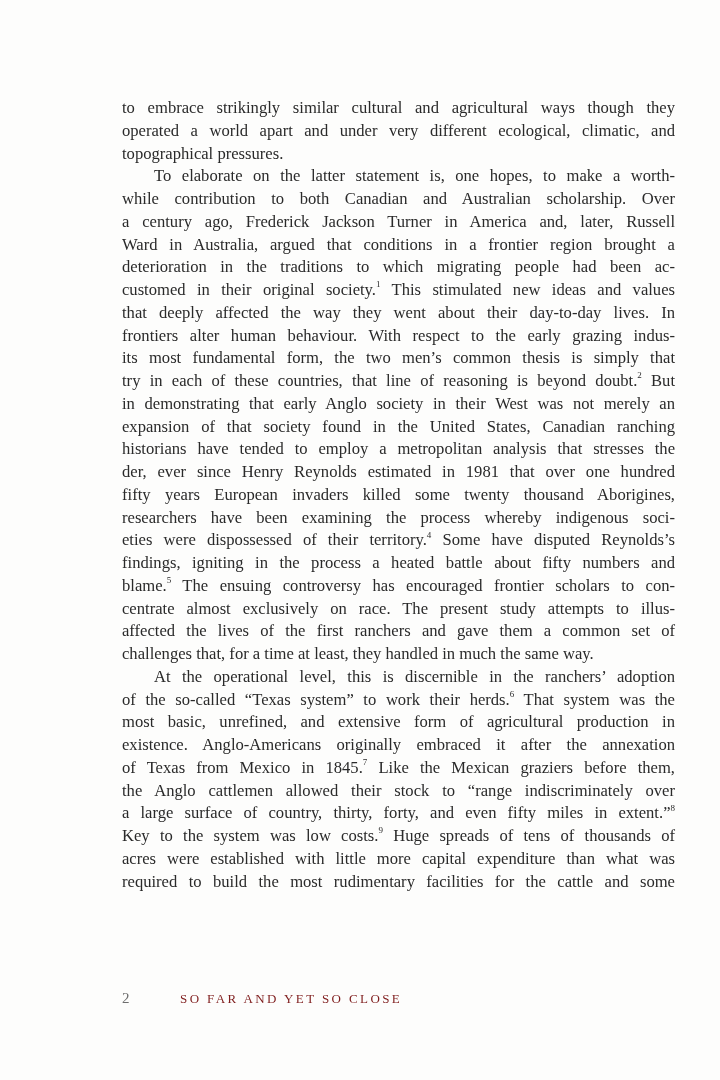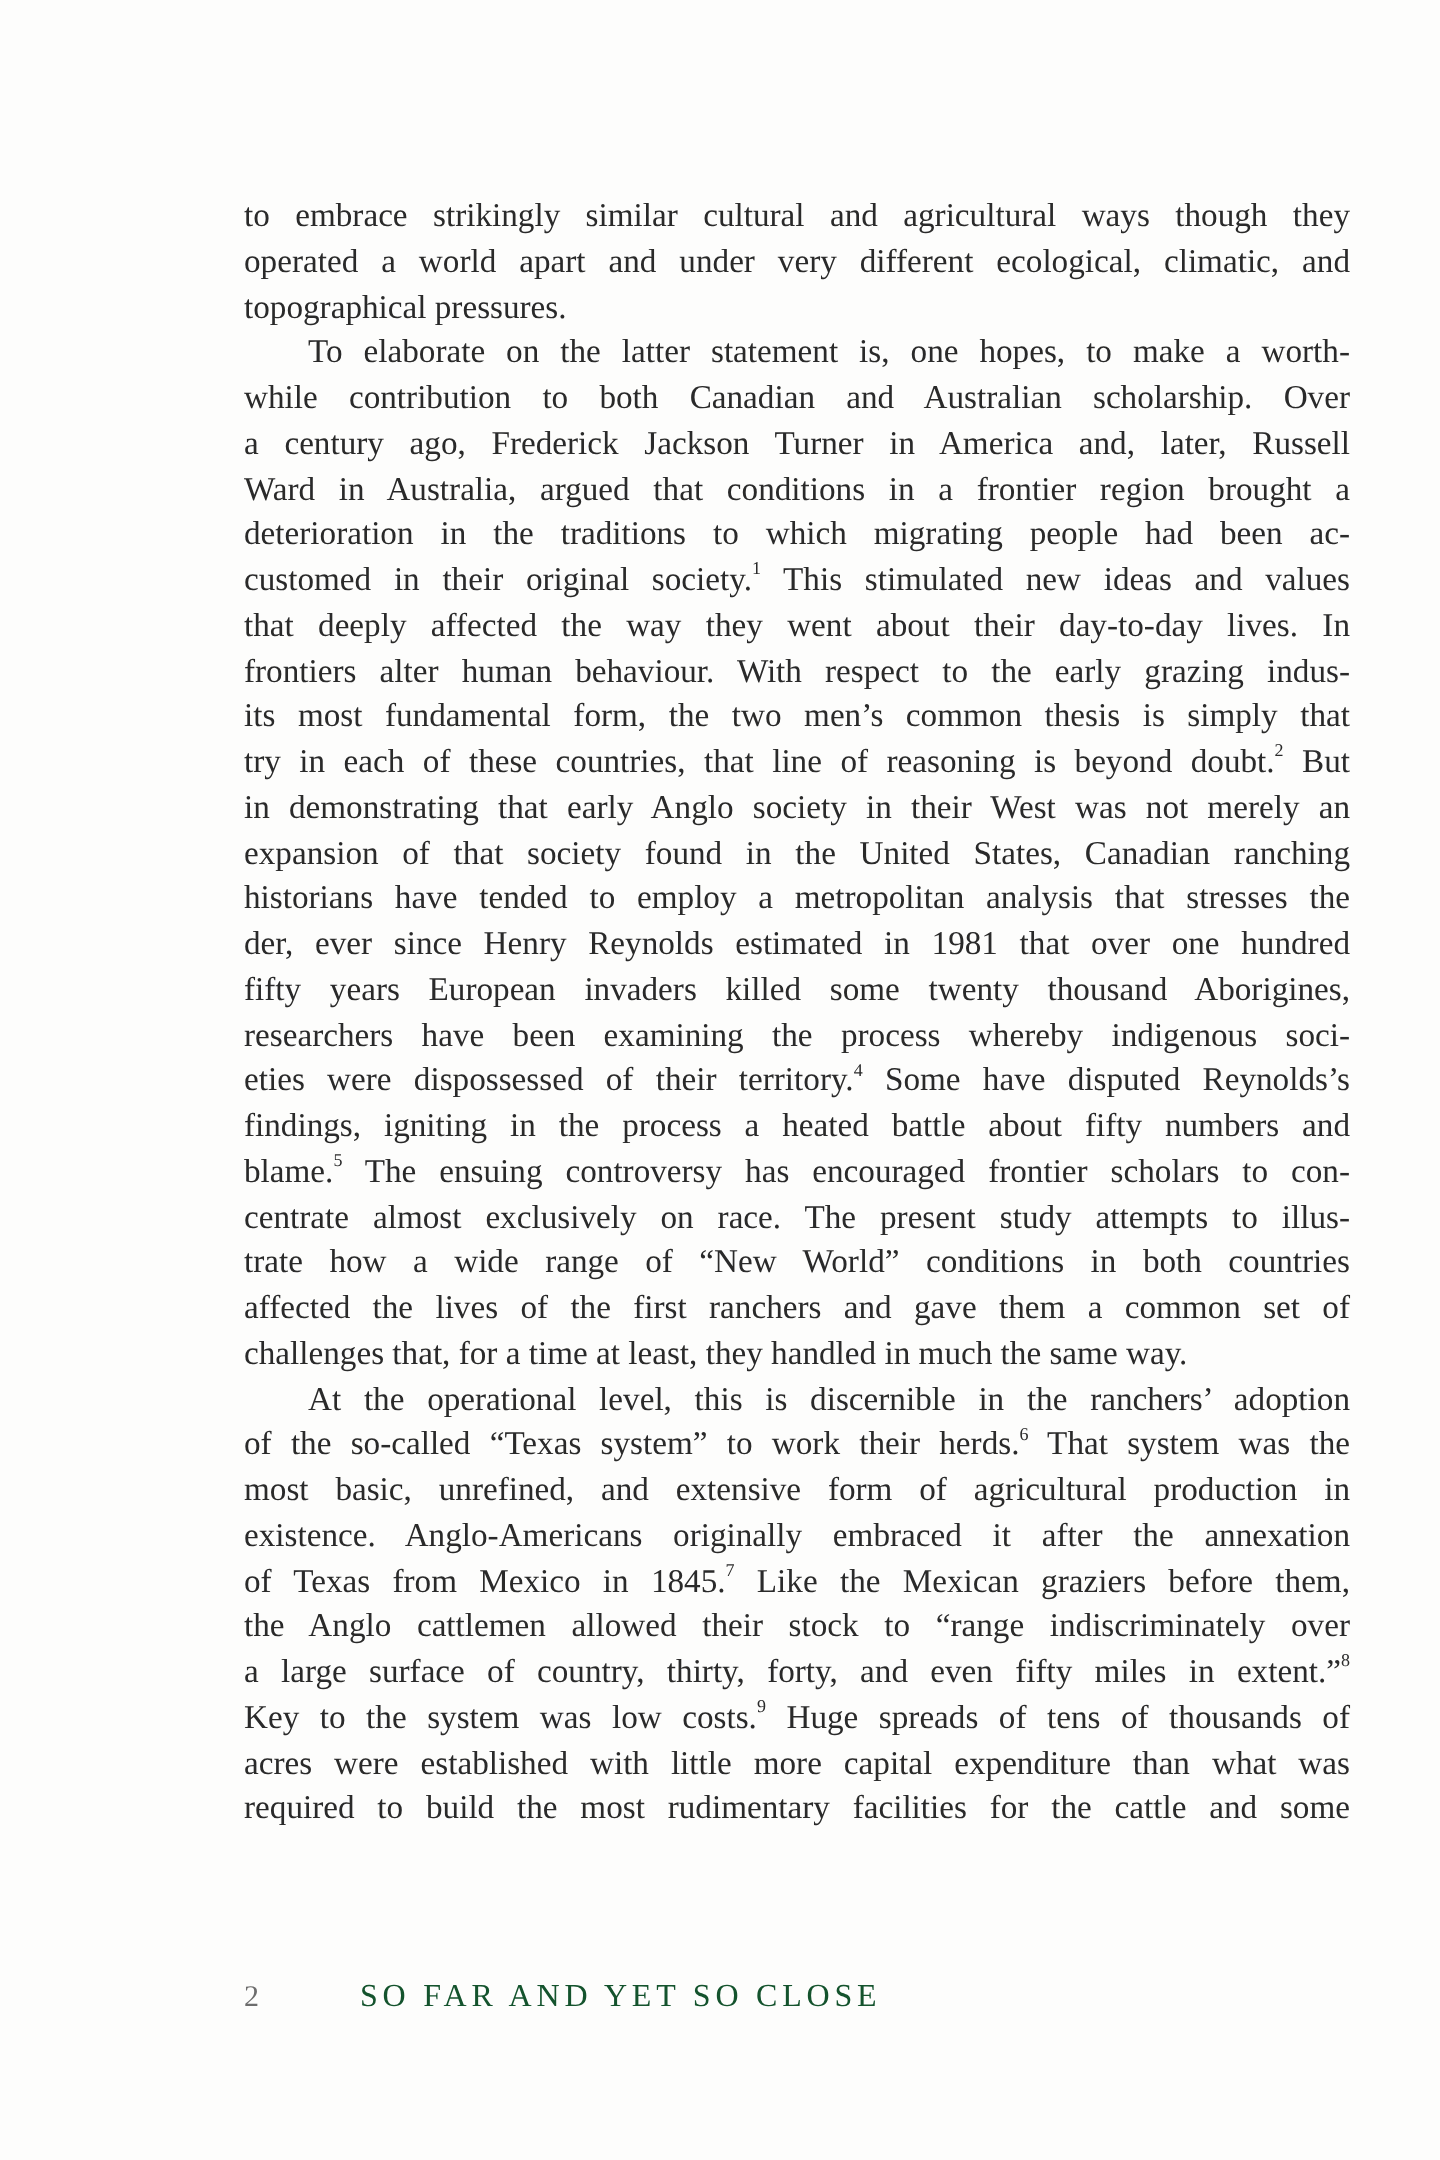--- a/index.html
+++ b/index.html
@@ -60,23 +60,23 @@
       color: #8a8a8a;
       display: flex;
       align-items: baseline;
     }
     .folio {
       font-size: 15px;
       color: #6d6d6d;
       width: 58px;
     }
     .running-head {
-      font-size: 16px;
+      font-size: 13px;
       letter-spacing: 2.4px;
-      color: #14532d;
+      color: #7f1d1d;
     }
   </style>
 </head>
 <body>
 
 <div class="page">
   <div class="text-block" id="text-block">
       <span class="line" style="white-space: normal; display: block;"><span>to embrace strikingly similar cultural and agricultural ways though they</span></span>
       <span class="line" style="white-space: normal; display: block;"><span>operated a world apart and under very different ecological, climatic, and</span></span>
       <span class="line last"><span>topographical pressures.</span></span>
@@ -93,21 +93,20 @@
       <span class="line" style="white-space: normal; display: block;"><span>in demonstrating that early Anglo society in their West was not merely an</span></span>
       <span class="line" style="white-space: normal; display: block;"><span>expansion of that society found in the United States, Canadian ranching</span></span>
       <span class="line" style="white-space: normal; display: block;"><span>historians have tended to employ a metropolitan analysis that stresses the</span></span>
       <span class="line" style="white-space: normal; display: block;"><span>der, ever since Henry Reynolds estimated in 1981 that over one hundred</span></span>
       <span class="line" style="white-space: normal; display: block;"><span>fifty years European invaders killed some twenty thousand Aborigines,</span></span>
       <span class="line" style="white-space: normal; display: block;"><span>researchers have been examining the process whereby indigenous soci-</span></span>
       <span class="line" style="white-space: normal; display: block;"><span>eties were dispossessed of their territory.</span><sup>4</sup><span> Some have disputed Reynolds’s</span></span>
       <span class="line" style="white-space: normal; display: block;"><span>findings, igniting in the process a heated battle about fifty numbers and</span></span>
       <span class="line" style="white-space: normal; display: block;"><span>blame.</span><sup>5</sup><span> The ensuing controversy has encouraged frontier scholars to con-</span></span>
       <span class="line" style="white-space: normal; display: block;"><span>centrate almost exclusively on race. The present study attempts to illus-</span></span>
-      <span class="line" style="white-space: normal; display: block;"><span>trate how a wide range of “New World” conditions in both countries</span></span>
       <span class="line" style="white-space: normal; display: block;"><span>affected the lives of the first ranchers and gave them a common set of</span></span>
       <span class="line last"><span>challenges that, for a time at least, they handled in much the same way.</span></span>
       <span class="line indent" style="white-space: normal; display: block;"><span>At the operational level, this is discernible in the ranchers’ adoption</span></span>
       <span class="line" style="white-space: normal; display: block;"><span>of the so-called “Texas system” to work their herds.</span><sup>6</sup><span> That system was the</span></span>
       <span class="line" style="white-space: normal; display: block;"><span>most basic, unrefined, and extensive form of agricultural production in</span></span>
       <span class="line" style="white-space: normal; display: block;"><span>existence. Anglo-Americans originally embraced it after the annexation</span></span>
       <span class="line" style="white-space: normal; display: block;"><span>of Texas from Mexico in 1845.</span><sup>7</sup><span> Like the Mexican graziers before them,</span></span>
       <span class="line" style="white-space: normal; display: block;"><span>the Anglo cattlemen allowed their stock to “range indiscriminately over</span></span>
       <span class="line" style="white-space: normal; display: block;"><span>a large surface of country, thirty, forty, and even fifty miles in extent.”</span><sup>8</sup><span></span></span>
       <span class="line" style="white-space: normal; display: block;"><span>Key to the system was low costs.</span><sup>9</sup><span> Huge spreads of tens of thousands of</span></span>

